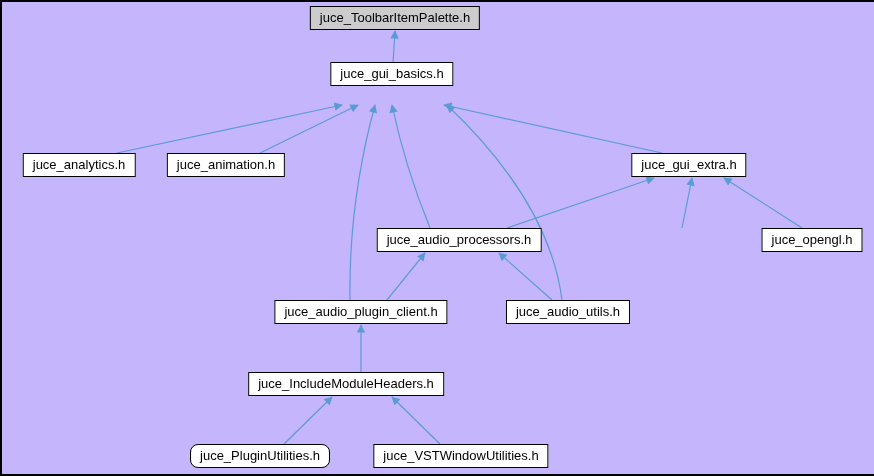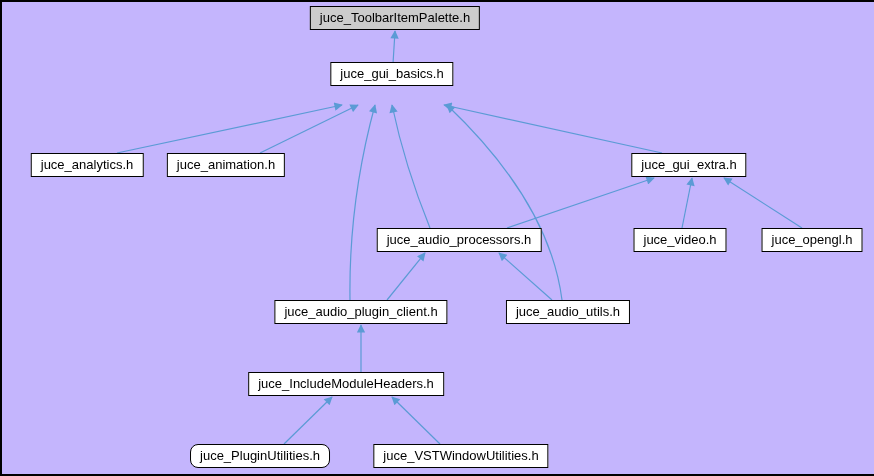--- a/index.html
+++ b/index.html
@@ -55,24 +55,23 @@
       <path d="M 800 226 Q 761 201 722 176" class="edge" stroke="#5b9bd5" marker-end="url(#arrow)"></path>
       <path d="M 385 298 Q 404 274.5 423 251" class="edge" stroke="#5b9bd5" marker-end="url(#arrow)"></path>
       <path d="M 550 298 Q 523.5 274.5 497 251" class="edge" stroke="#5b9bd5" marker-end="url(#arrow)"></path>
       <path d="M 359 370 Q 359 346.5 359 323" class="edge" stroke="#5b9bd5" marker-end="url(#arrow)"></path>
       <path d="M 282 442 Q 306 418.5 330 395" class="edge" stroke="#5b9bd5" marker-end="url(#arrow)"></path>
       <path d="M 438 442 Q 414 418.5 390 395" class="edge" stroke="#5b9bd5" marker-end="url(#arrow)"></path>
     </svg>
 
   <div class="node highlight" style="left:393px;top:4px;">juce_ToolbarItemPalette.h</div>
   <div class="node" style="left:390px;top:60px;">juce_gui_basics.h</div>
-  <div class="node" style="left:85px;top:151px;">juce_analytics.h</div>
+  <div class="node" style="left:77px;top:151px;">juce_analytics.h</div>
   <div class="node" style="left:224px;top:151px;">juce_animation.h</div>
   <div class="node" style="left:457px;top:226px;">juce_audio_processors.h</div>
   <div class="node" style="left:687px;top:151px;">juce_gui_extra.h</div>
-  <div class="node" style="left:678px;top:226px;">juce_video.h</div>
   <div class="node" style="left:810px;top:226px;">juce_opengl.h</div>
   <div class="node" style="left:359px;top:298px;">juce_audio_plugin_client.h</div>
   <div class="node" style="left:566px;top:298px;">juce_audio_utils.h</div>
   <div class="node" style="left:344px;top:370px;">juce_IncludeModuleHeaders.h</div>
   <div class="node" style="left:258px;top:442px;border-radius:8px;">juce_PluginUtilities.h</div>
   <div class="node" style="left:459px;top:442px;">juce_VSTWindowUtilities.h</div>
 </div>
 
 </body></html>

